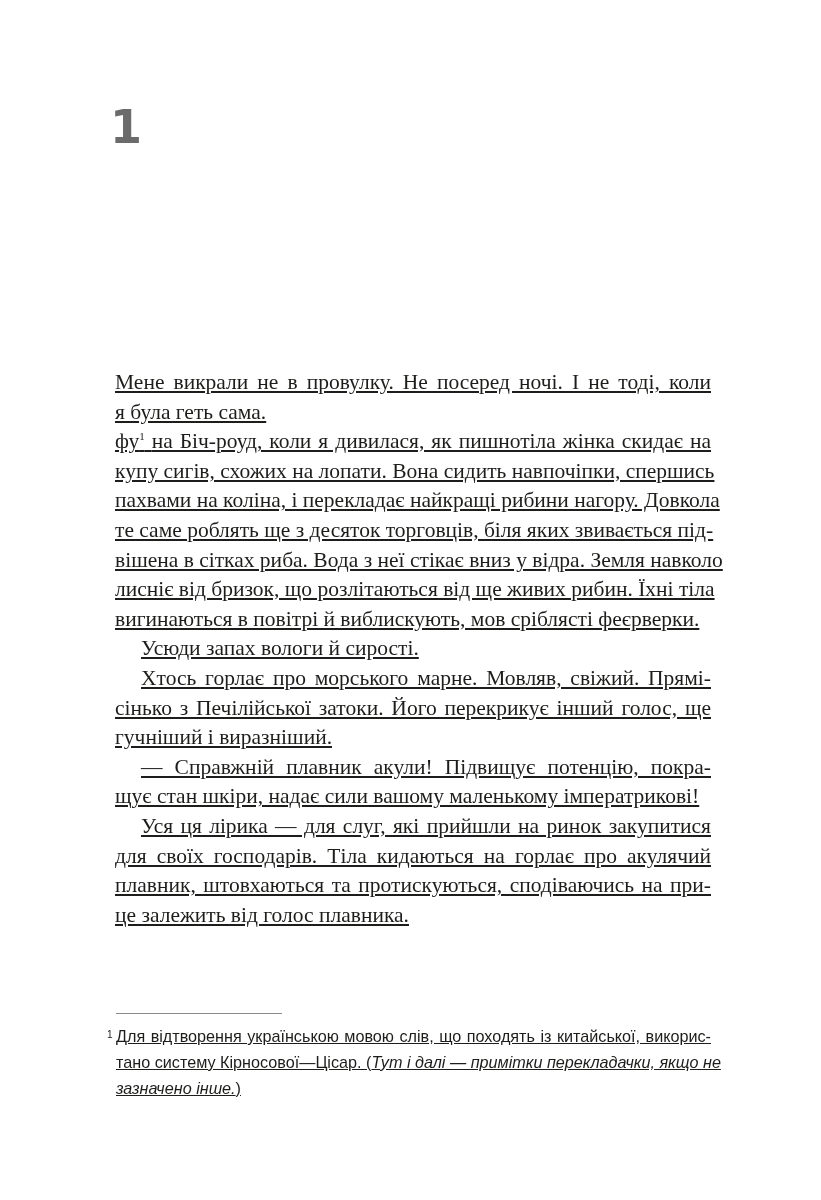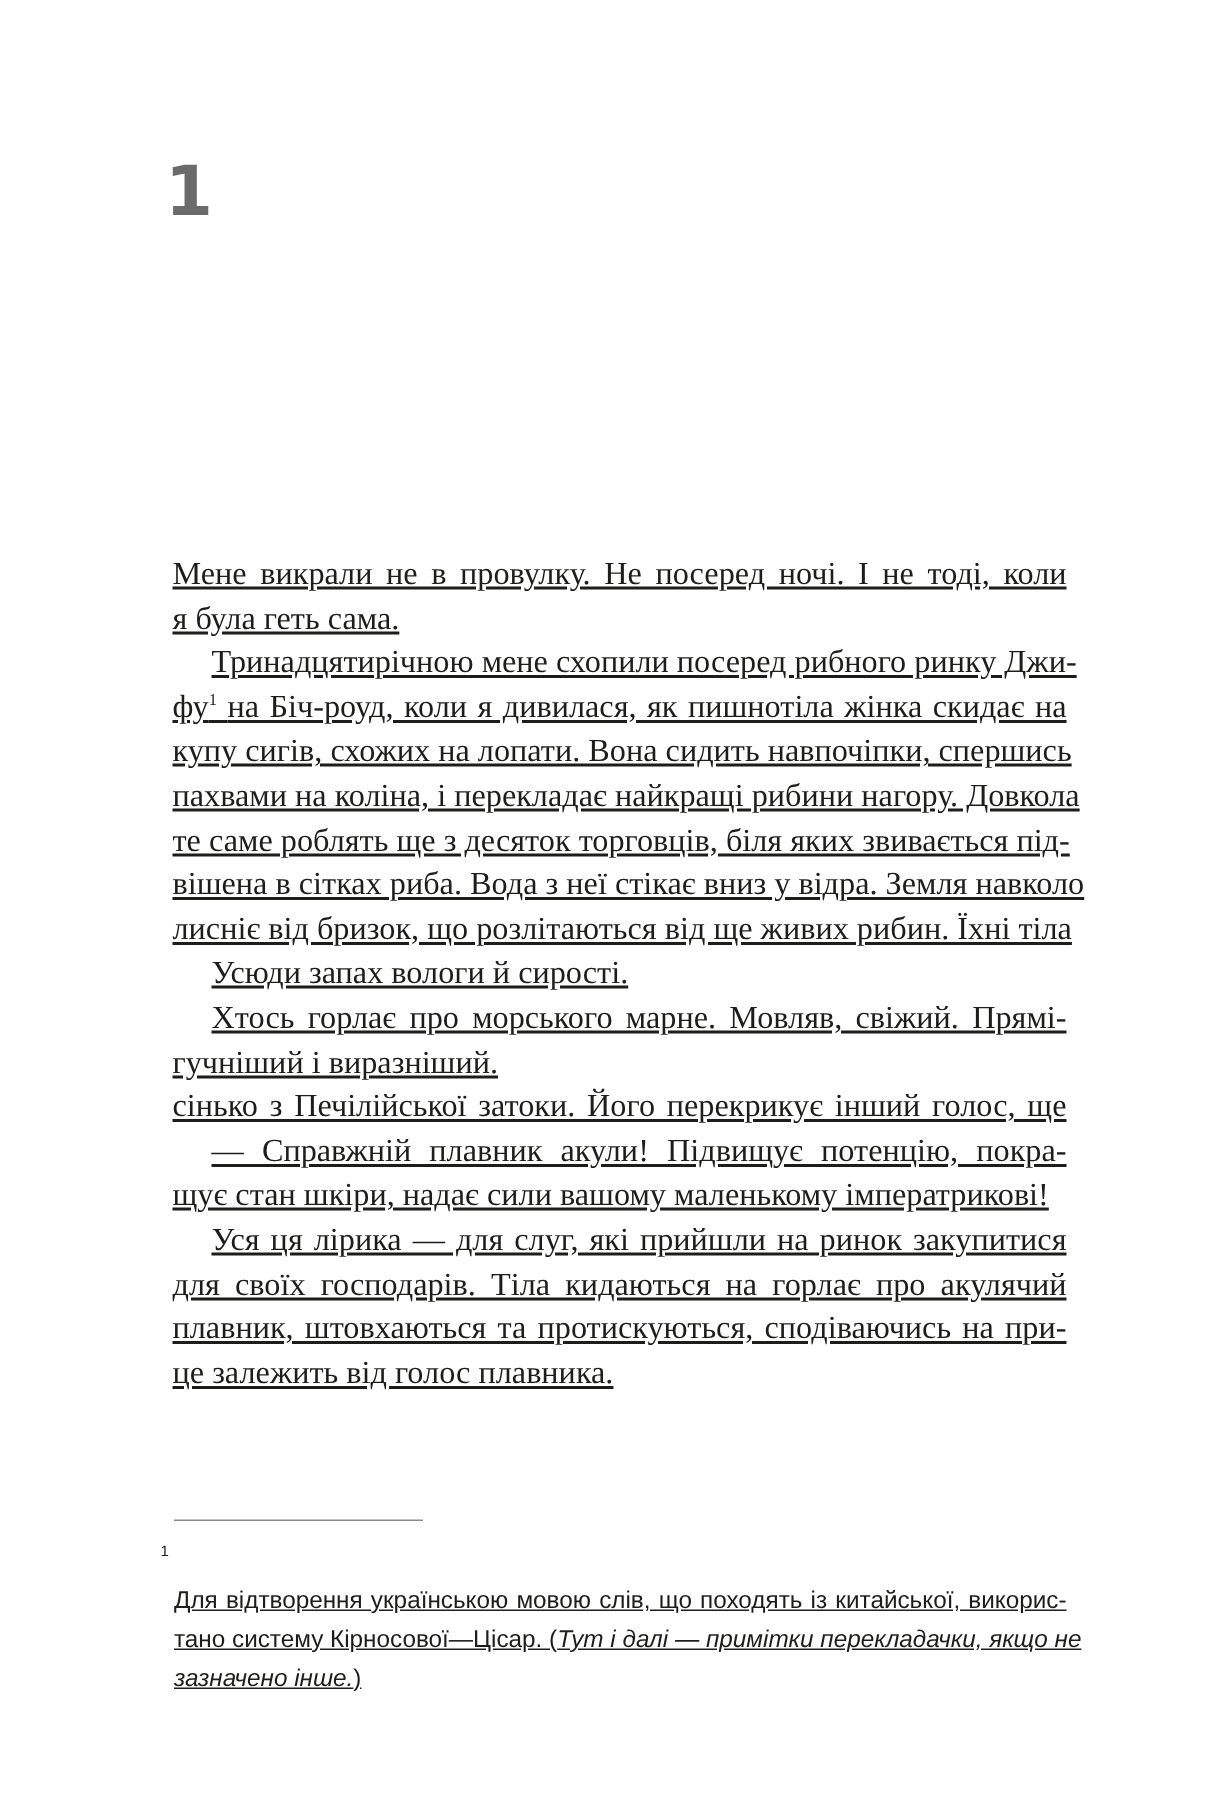--- a/index.html
+++ b/index.html
@@ -73,51 +73,50 @@
       color: #1d1d1b;
     }
     .footnote .fn-mark {
       position: absolute;
       left: 0;
       top: -2px;
       font-size: 10px;
     }
     .footnote .fn-body {
       margin-left: 9px;
-      margin-top: 31px;
     }
     .footnote .line {
       height: 25.8px;
     }
     .footnote em {
       font-style: italic;
     }
   </style>
 </head>
 <body>
 
 <div class="chapter-number">1</div>
 
 <div class="body-text">
   <span class="line">Мене викрали не в провулку. Не посеред ночі. І не тоді, коли</span>
   <span class="line last">я була геть сама.</span>
 
-  <span class="line indent">Тринадцятирічною мене схопили посеред рибного ринку Джи-</span>
   <span class="line"><span>фу</span><sup class="fn-ref">1</sup> <span>на Біч-роуд, коли я дивилася, як пишнотіла жінка скидає на</span></span>
   <span class="line">купу сигів, схожих на лопати. Вона сидить навпочіпки, спершись</span>
   <span class="line">пахвами на коліна, і перекладає найкращі рибини нагору. Довкола</span>
   <span class="line">те саме роблять ще з десяток торговців, біля яких звивається під-</span>
   <span class="line">вішена в сітках риба. Вода з неї стікає вниз у відра. Земля навколо</span>
   <span class="line">лисніє від бризок, що розлітаються від ще живих рибин. Їхні тіла</span>
+  <span class="line last">вигинаються в повітрі й виблискують, мов сріблясті феєрверки.</span>
 
   <span class="line indent last">Усюди запах вологи й сирості.</span>
 
   <span class="line indent">Хтось горлає про морського марне. Мовляв, свіжий. Прямі-</span>
+  <span class="line">сінько з Печілійської затоки. Його перекрикує інший голос, ще</span>
   <span class="line last">гучніший і виразніший.</span>
-  <span class="line">сінько з Печілійської затоки. Його перекрикує інший голос, ще</span>
 
   <span class="line indent">— Справжній плавник акули! Підвищує потенцію, покра-</span>
   <span class="line last">щує стан шкіри, надає сили вашому маленькому імператрикові!</span>
 
   <span class="line indent">Уся ця лірика — для слуг, які прийшли на ринок закупитися</span>
   <span class="line">для своїх господарів. Тіла кидаються на горлає про акулячий</span>
   <span class="line">плавник, штовхаються та протискуються, сподіваючись на при-</span>
   <span class="line last">це залежить від голос плавника.</span>
 </div>
 

